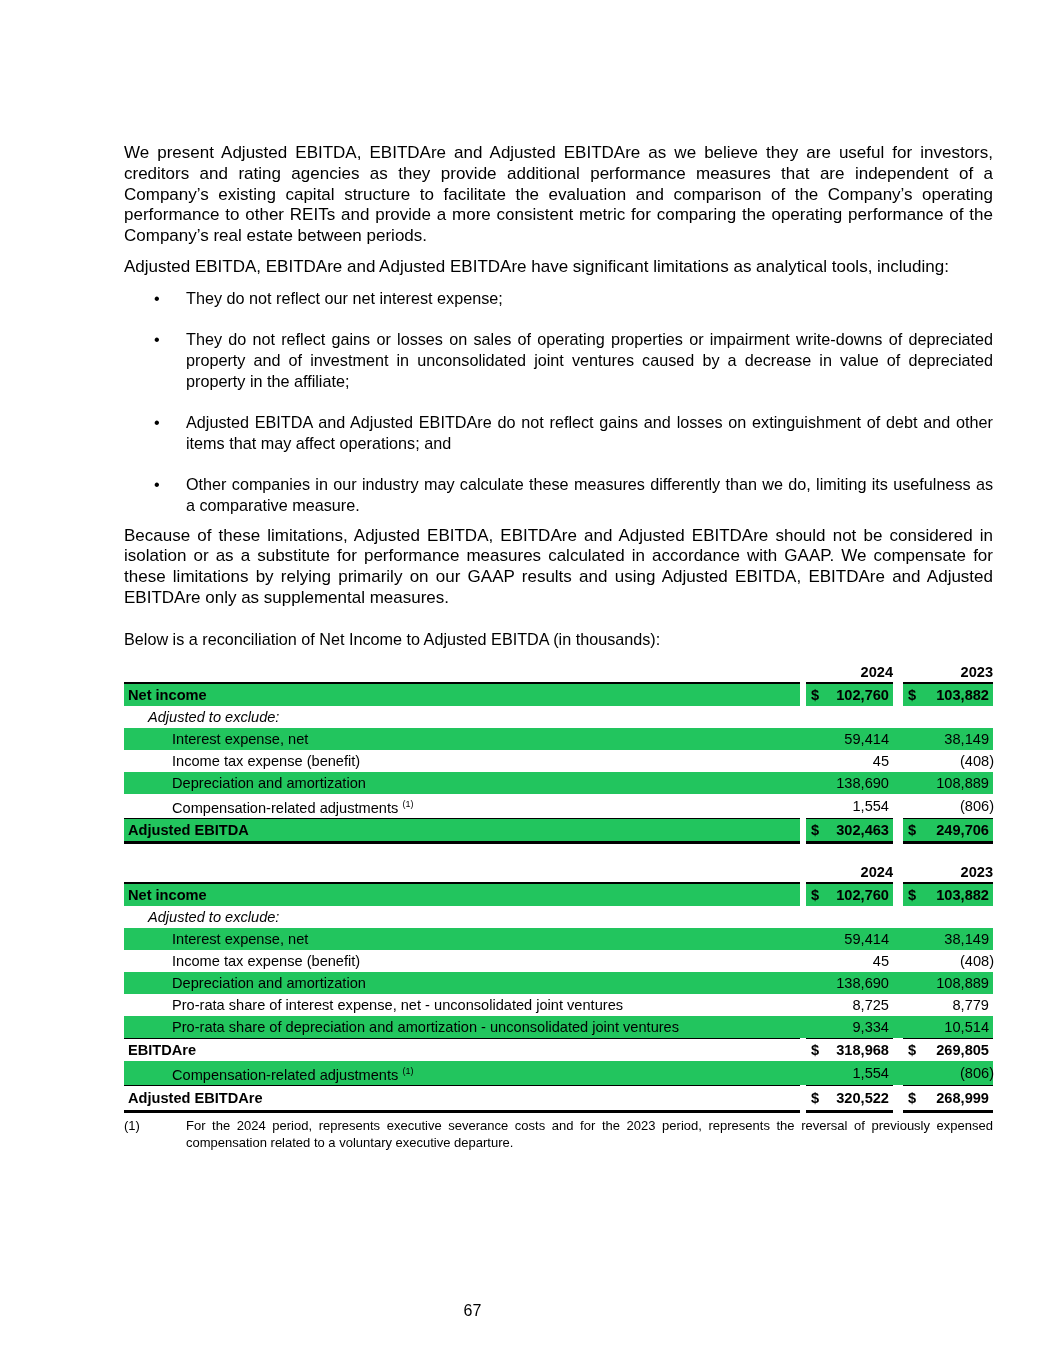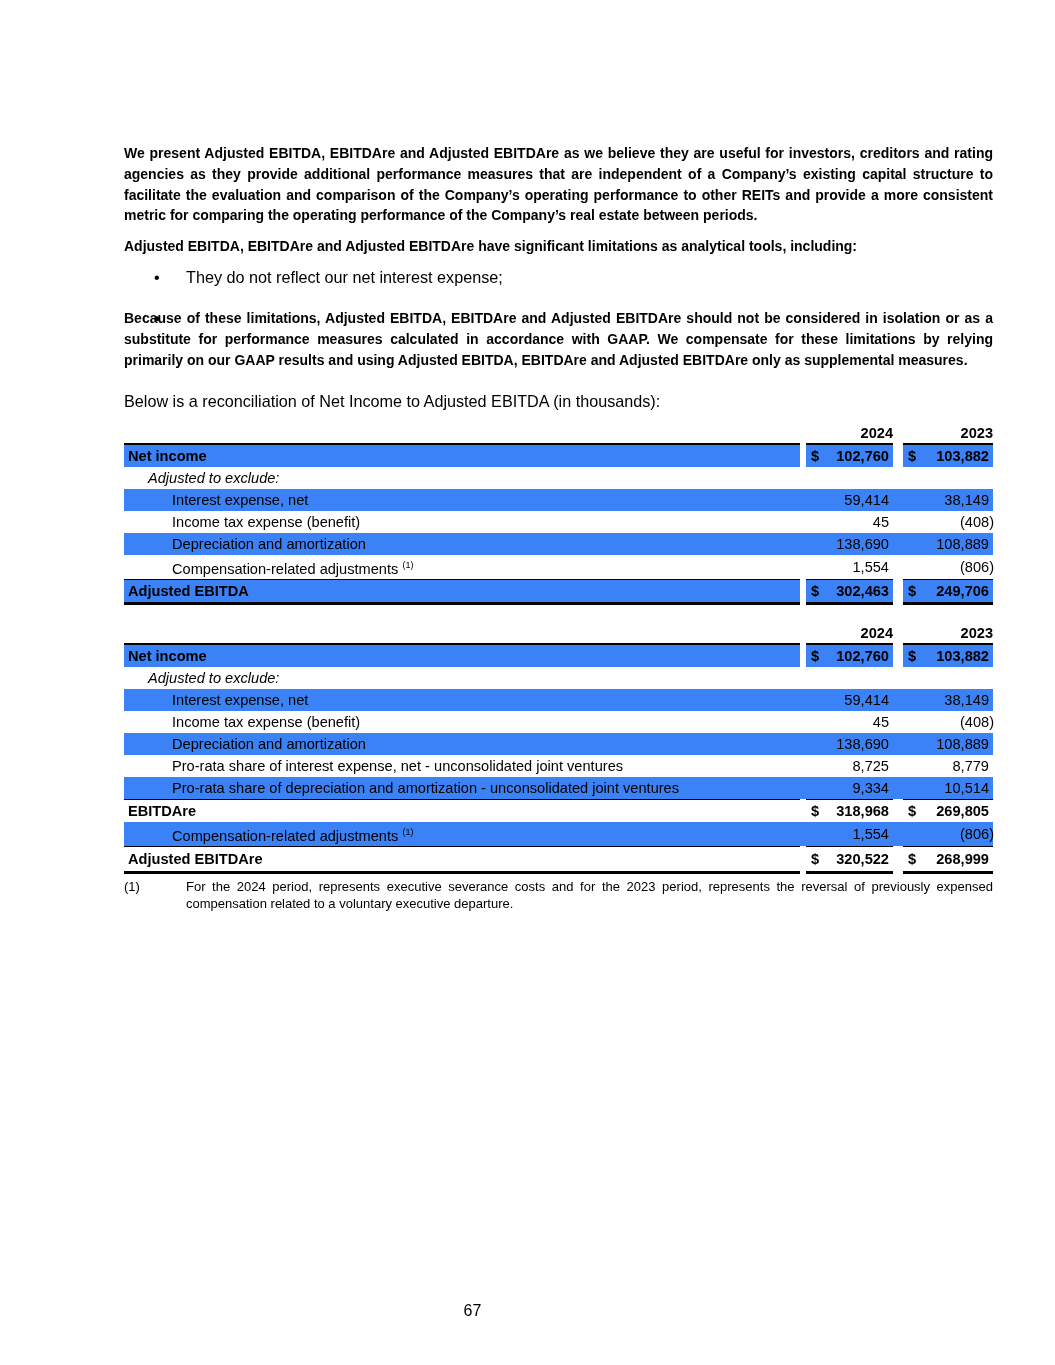--- a/index.html
+++ b/index.html
@@ -2,42 +2,41 @@
 <html><head>
 <meta charset="utf-8">
 <style>
   html, body { margin: 0; padding: 0; background: #ffffff; }
   body {
     width: 1055px; height: 1365px; position: relative;
     font-family: "Liberation Sans", sans-serif; color: #000;
   }
   .content { position: absolute; left: 124px; top: 143px; width: 869px; }
   p.body {
-    font-size: 14px; line-height: 20.8px; margin: 0 0 10px 0;
+    font-size: 17px; line-height: 20.8px; margin: 0 0 10px 0;
     text-align: justify;
-    font-weight: bold;
   }
   ul.bullets { list-style: none; margin: 0 0 0 0; padding: 0; }
   ul.bullets li {
     position: relative; padding-left: 62px; font-size: 16.2px; line-height: 20.8px;
     text-align: justify; margin-bottom: 20.5px;
   }
   ul.bullets li .dot { position: absolute; left: 30px; top: 0; }
   .intro { font-size: 16.2px; line-height: 20.8px; margin: 0 0 12px 0; }
   table.recon {
     width: 869px; border-collapse: separate; border-spacing: 0;
     font-size: 14.6px; margin-bottom: 18px;
   }
   table.recon td { padding: 0; height: 22px; line-height: 20px; white-space: nowrap; }
   .col-label { width: 676px; }
   .col-gap { width: 6px; }
   .col-val { width: 87px; }
   .col-gap2 { width: 10px; }
   .col-val2 { width: 90px; }
-  tr.shade td.c { background: #3b82f6; }
+  tr.shade td.c { background: #22c55e; }
   tr.head td { font-weight: bold; text-align: right; height: 20px; }
   tr.bold td { font-weight: bold; }
   .ind0 { padding-left: 4px !important; }
   .ind1 { padding-left: 24px !important; font-style: italic; }
   .ind2 { padding-left: 48px !important; }
   .num { display: flex; justify-content: space-between; padding: 0 4px 0 5px; }
   .num .amt { text-align: right; flex: 1; }
   .topline td.c { border-top: 2px solid #000; }
   .bottom td.c { border-bottom: 3px solid #000; }
   .thin-top td.c { border-top: 1.5px solid #000; margin-left: 44px; }
@@ -51,23 +50,23 @@
 </head>
 <body>
 
 <div class="content">
 
   <p class="body">We present Adjusted EBITDA, EBITDAre and Adjusted EBITDAre as we believe they are useful for investors, creditors and rating agencies as they provide additional performance measures that are independent of a Company’s existing capital structure to facilitate the evaluation and comparison of the Company’s operating performance to other REITs and provide a more consistent metric for comparing the operating performance of the Company’s real estate between periods.</p>
   <p class="body" style="">Adjusted EBITDA, EBITDAre and Adjusted EBITDAre have significant limitations as analytical tools, including:</p>
 
   <ul class="bullets">
     <li><span class="dot">•</span><span>They do not reflect our net interest expense;</span></li>
-    <li><span class="dot">•</span></li>
-    <li><span class="dot">•</span></li>
-    <li style="margin-bottom:10px;"><span class="dot">•</span></li>
+    <li><span class="dot">•</span><span>They do not reflect gains or losses on sales of operating properties or impairment write-downs of depreciated property and of investment in unconsolidated joint ventures caused by a decrease in value of depreciated property in the affiliate;</span></li>
+    <li><span class="dot">•</span><span>Adjusted EBITDA and Adjusted EBITDAre do not reflect gains and losses on extinguishment of debt and other items that may affect operations; and</span></li>
+    <li style="margin-bottom:10px;"><span class="dot">•</span><span>Other companies in our industry may calculate these measures differently than we do, limiting its usefulness as a comparative measure.</span></li>
   </ul>
 
   <p class="body" style="margin-bottom:20px;">Because of these limitations, Adjusted EBITDA, EBITDAre and Adjusted EBITDAre should not be considered in isolation or as a substitute for performance measures calculated in accordance with GAAP. We compensate for these limitations by relying primarily on our GAAP results and using Adjusted EBITDA, EBITDAre and Adjusted EBITDAre only as supplemental measures.</p>
 
   <p class="intro">Below is a reconciliation of Net Income to Adjusted EBITDA (in thousands):</p>
   <table class="recon">
     <colgroup>
         <col class="col-label">
         <col class="col-gap">
         <col class="col-val">

